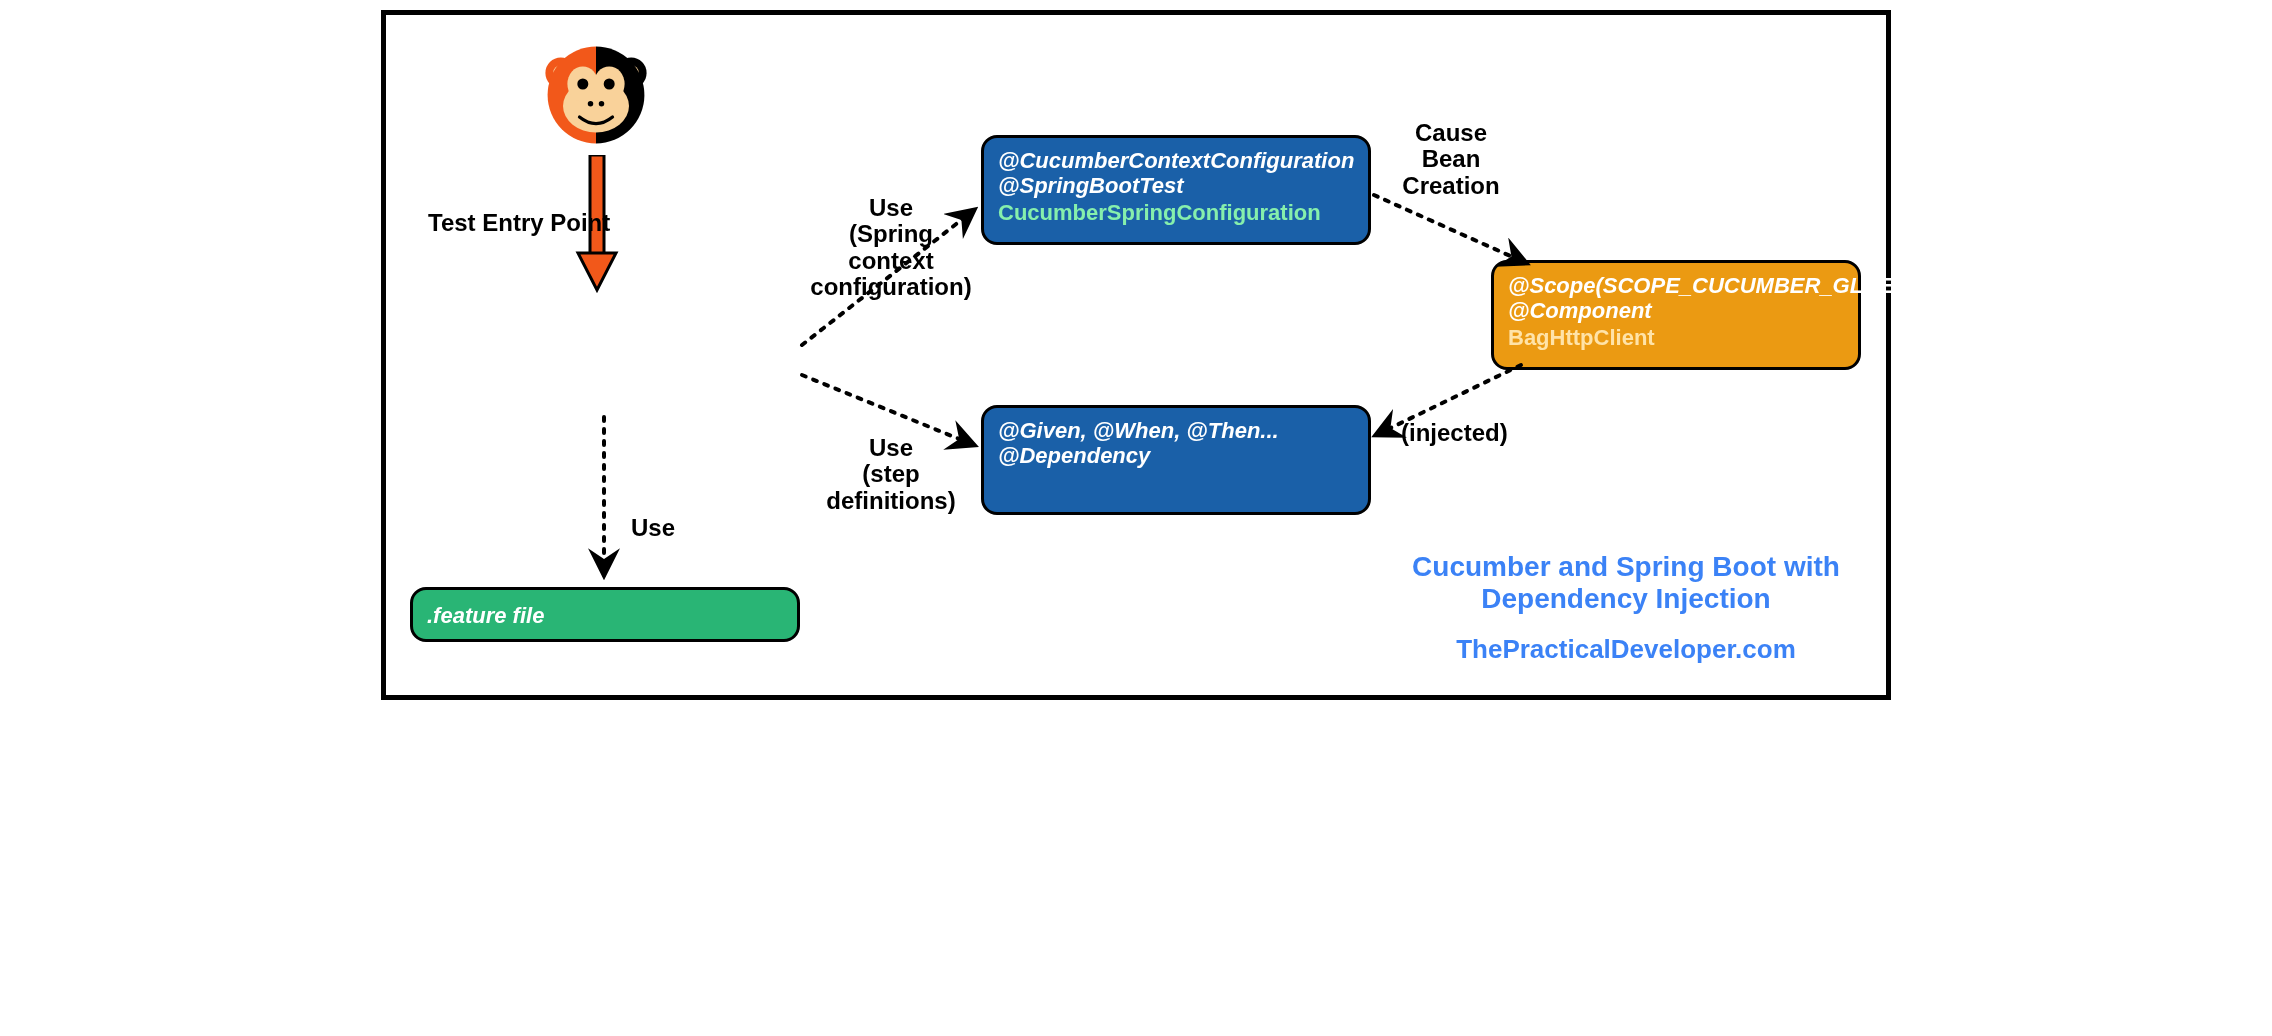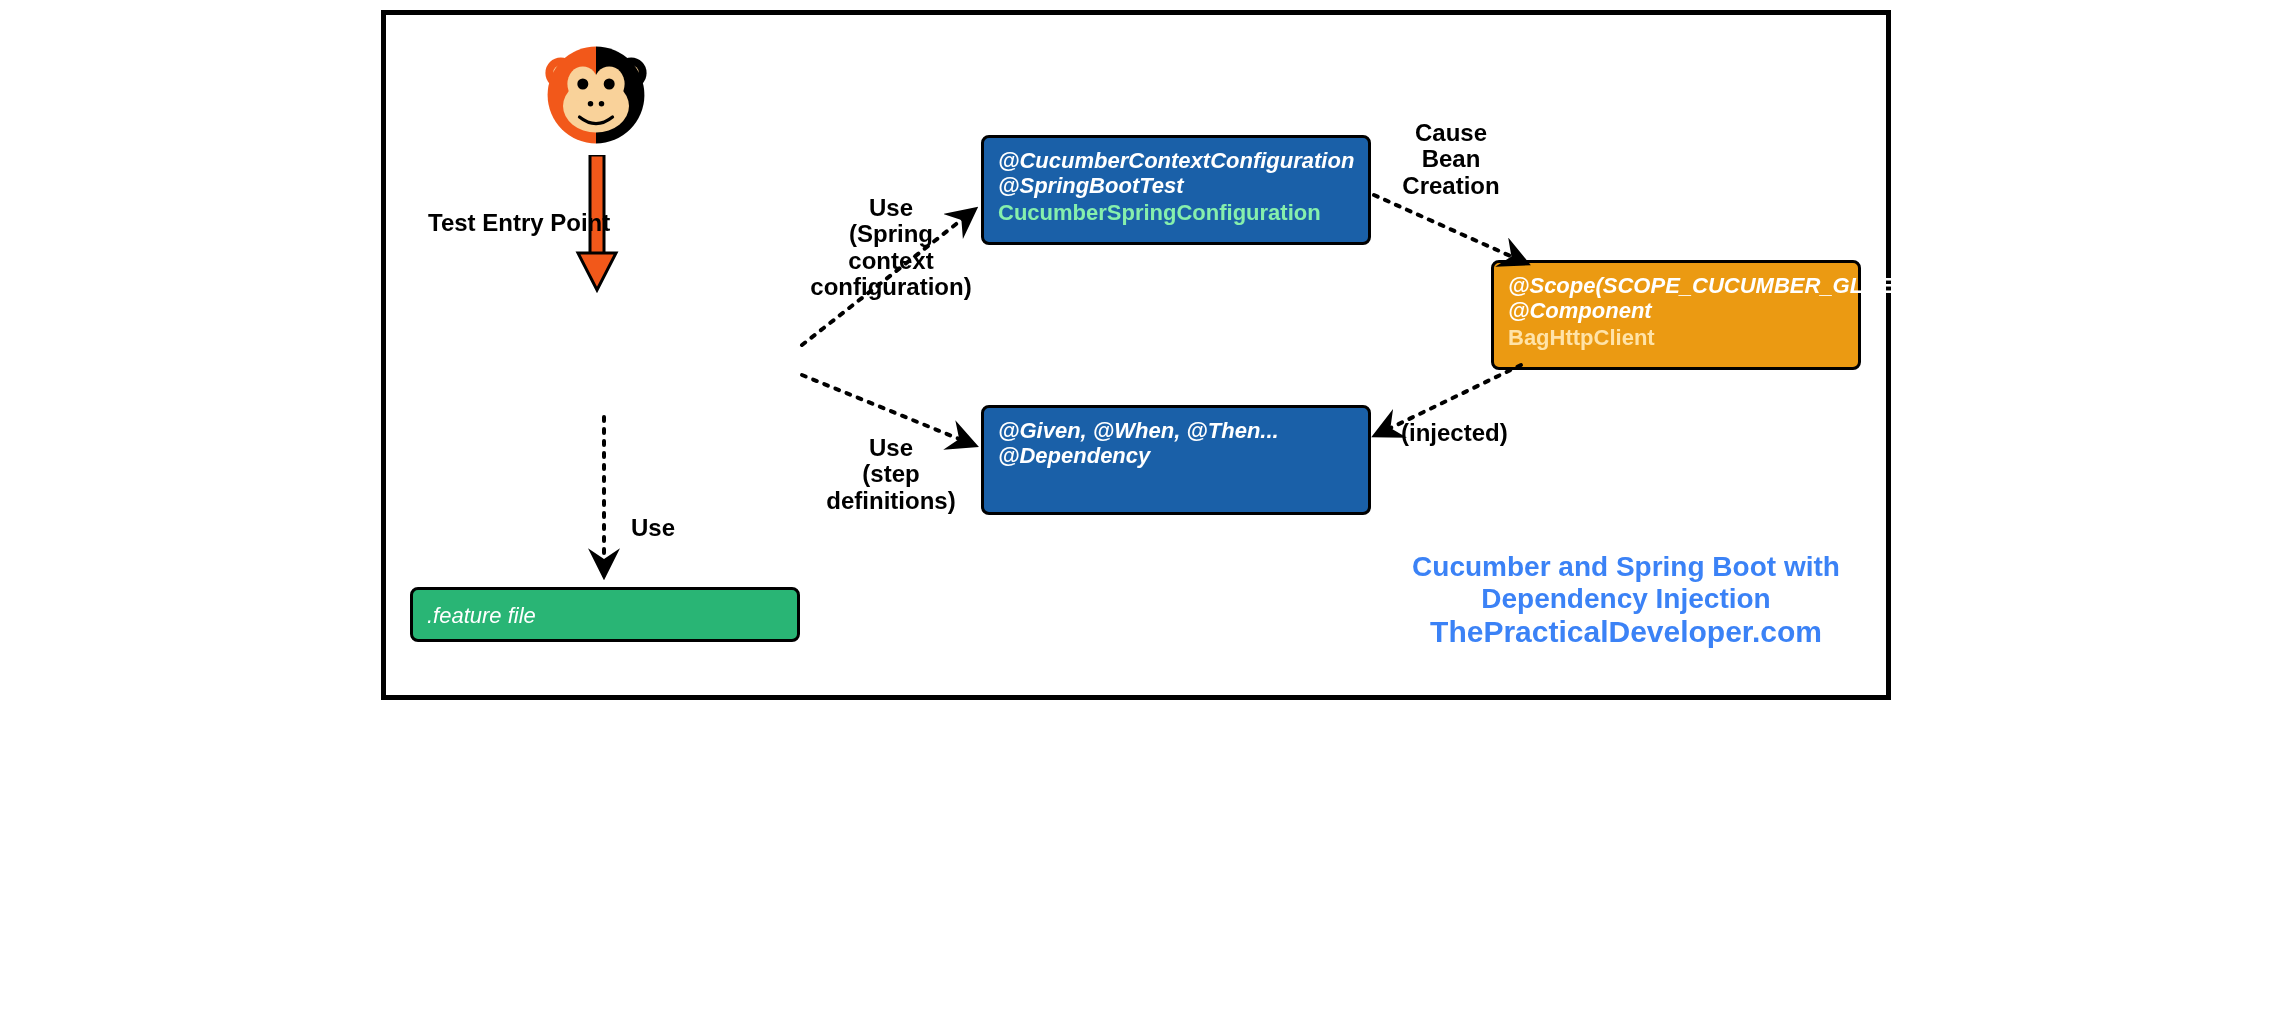--- a/index.html
+++ b/index.html
@@ -8,21 +8,21 @@
     width:1510px;height:690px;
     margin:10px auto;
     border:5px solid #000;
     box-sizing:border-box;
     background:#fff;
     font-family:"Arial Narrow","Helvetica Condensed",Arial,sans-serif;
     font-stretch:condensed;
   }
   .box{
     position:absolute;
-    border-radius:8px;
+    border-radius:16px;
     border:3px solid #000;
     padding:10px 14px;
     box-sizing:border-box;
     color:#fff;
   }
   .box .ann{font-style:italic;font-weight:700;font-size:22px;line-height:1.15}
   .box .cls{font-style:normal;font-weight:800;font-size:22px;line-height:1.25}
   .green-dark{background:#0f6b4a}
   .green-light{background:#29b575}
   .blue{background:#1a60a8}
@@ -100,21 +100,21 @@
   <div class="lbl" style="left:1010px;top:105px;width:110px">
     <span>Cause</span><br>
     <span>Bean</span><br>
     <span>Creation</span>
   </div>
 
   <div class="lbl" style="left:1015px;top:405px">(injected)</div>
 
 
   <div class="box green-light" style="left:24px;top:572px;width:390px;height:55px;padding-top:12px">
-    <div class="cls" style="font-style:italic;font-weight:400">.feature file</div>
+    <div class="cls" style="font-style:italic;font-weight:700">.feature file</div>
   </div>
 
   <div class="box blue" style="left:595px;top:120px;width:390px;height:110px">
     <div class="ann">@CucumberContextConfiguration</div>
     <div class="ann">@SpringBootTest</div>
     <div class="cls yel">CucumberSpringConfiguration</div>
   </div>
 
   <div class="box blue" style="left:595px;top:390px;width:390px;height:110px">
     <div class="ann">@Given, @When, @Then...</div>
@@ -124,21 +124,21 @@
   <div class="box orange" style="left:1105px;top:245px;width:370px;height:110px">
     <div class="ann">@Scope(SCOPE_CUCUMBER_GLUE)</div>
     <div class="ann">@Component</div>
     <div class="cls pale">BagHttpClient</div>
   </div>
 
   <div class="title" style="bottom:80px;font-size:28px;line-height:1.15;width:440px">
     <span>Cucumber and Spring Boot with</span><br>
     <span>Dependency Injection</span>
   </div>
-  <div class="title" style="bottom:46px;font-size:30px;width:440px">ThePracticalDeveloper.com</div>
+  <div class="title" style="bottom:30px;font-size:26px;width:440px">ThePracticalDeveloper.com</div>
 
   <svg class="arrows" viewBox="0 0 1500 680">
     <defs>
       <marker id="arr" viewBox="0 0 12 12" refX="10" refY="6" markerWidth="8" markerHeight="8" orient="auto">
         <path class="ahead" d="M0 0 L12 6 L0 12 L4 6 Z"></path>
       </marker>
     </defs>
 
     <line class="dotted" x1="218" y1="402" x2="218" y2="560" marker-end="url(#arr)"></line>
 

